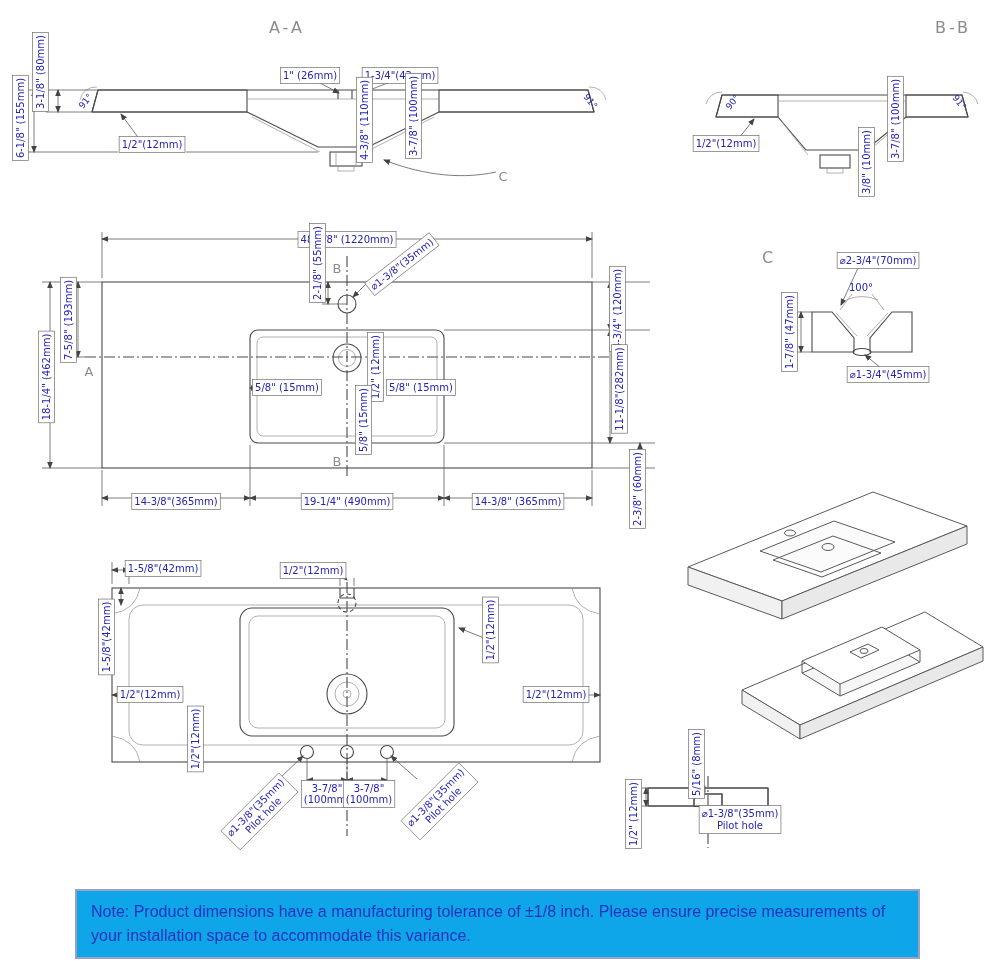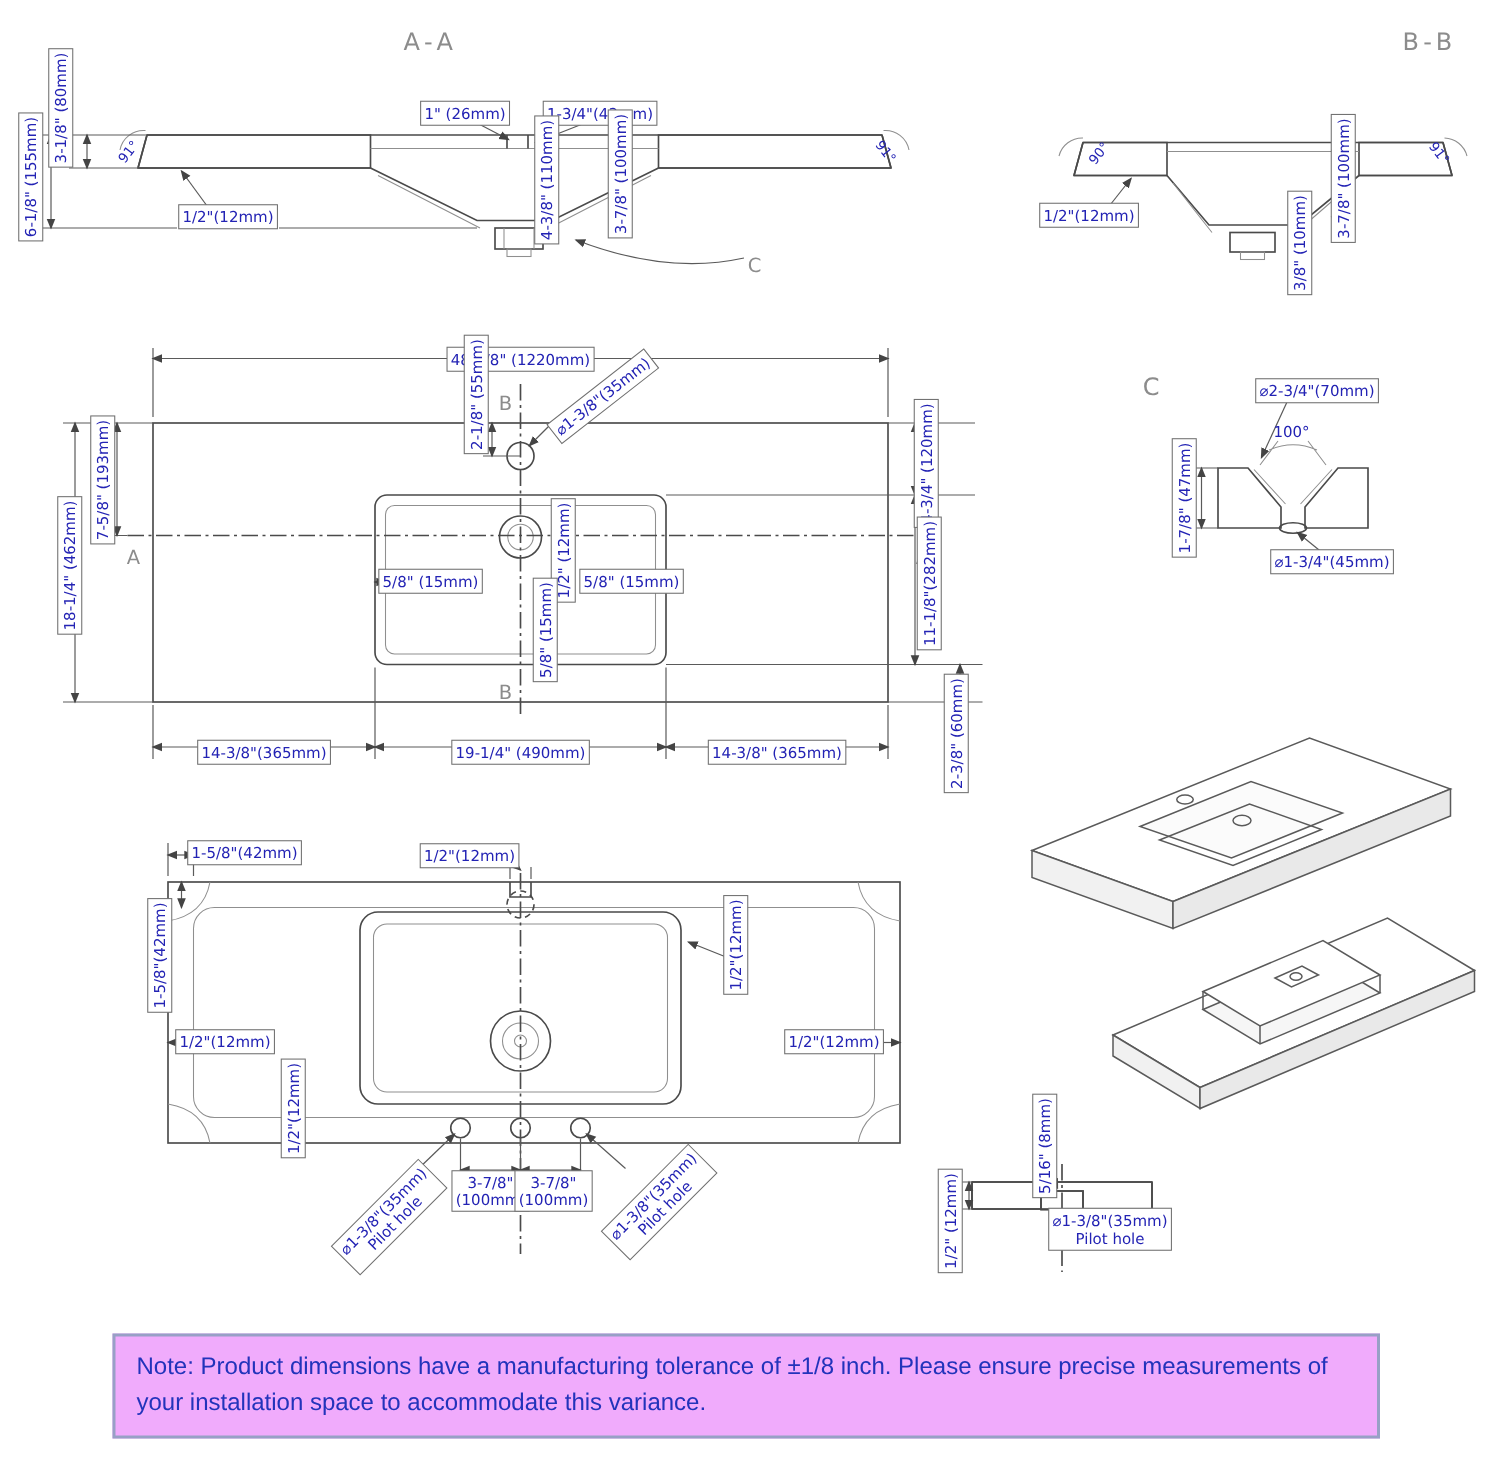--- a/index.html
+++ b/index.html
@@ -12,21 +12,21 @@
   .gletter{font-size:13px;fill:#8c8c8c;}
   .lbox{fill:#ffffff;stroke:#6f6f6f;stroke-width:0.7;}
   .geo path,.geo rect,.geo circle,.geo ellipse,.geo polygon,.geo line{stroke:#4a4a4a;fill:none;stroke-width:1.1;}
   .geo .lt,.lt{stroke:#8f8f8f;stroke-width:0.7;fill:none;}
   .cl{stroke:#9a9a9a;stroke-width:0.7;stroke-dasharray:11 3 2 3;fill:none;}
   .dash{stroke-dasharray:4 3;}
   .dim line,.dim path{stroke:#5a5a5a;stroke-width:0.8;fill:none;}
   .hatch{fill:url(#hp);stroke:#4a4a4a;stroke-width:1.1;}
   .iso polygon,.iso ellipse,.iso path{stroke:#5a5a5a;stroke-width:1;}
   .note{position:absolute;left:75px;top:889px;width:845px;border:2px solid #98a0c6;
-        padding:9px 14px;box-sizing:border-box;background:#f0abfc;}
+        padding:9px 14px;box-sizing:border-box;background:#0ea5e9;}
   .note p{margin:0;color:#2233bb;font:16px/1.5 "Liberation Sans",sans-serif;}
 </style>
 </head>
 <body>
 
 <svg width="990" height="974" viewBox="0 0 990 974">
   <defs>
     <pattern id="hp" width="7" height="7" patternUnits="userSpaceOnUse" patternTransform="rotate(45)">
       <rect width="7" height="7" fill="#ffffff"></rect>
       <line x1="0" y1="0" x2="0" y2="7" stroke="#9a9a9a" stroke-width="1"></line>

